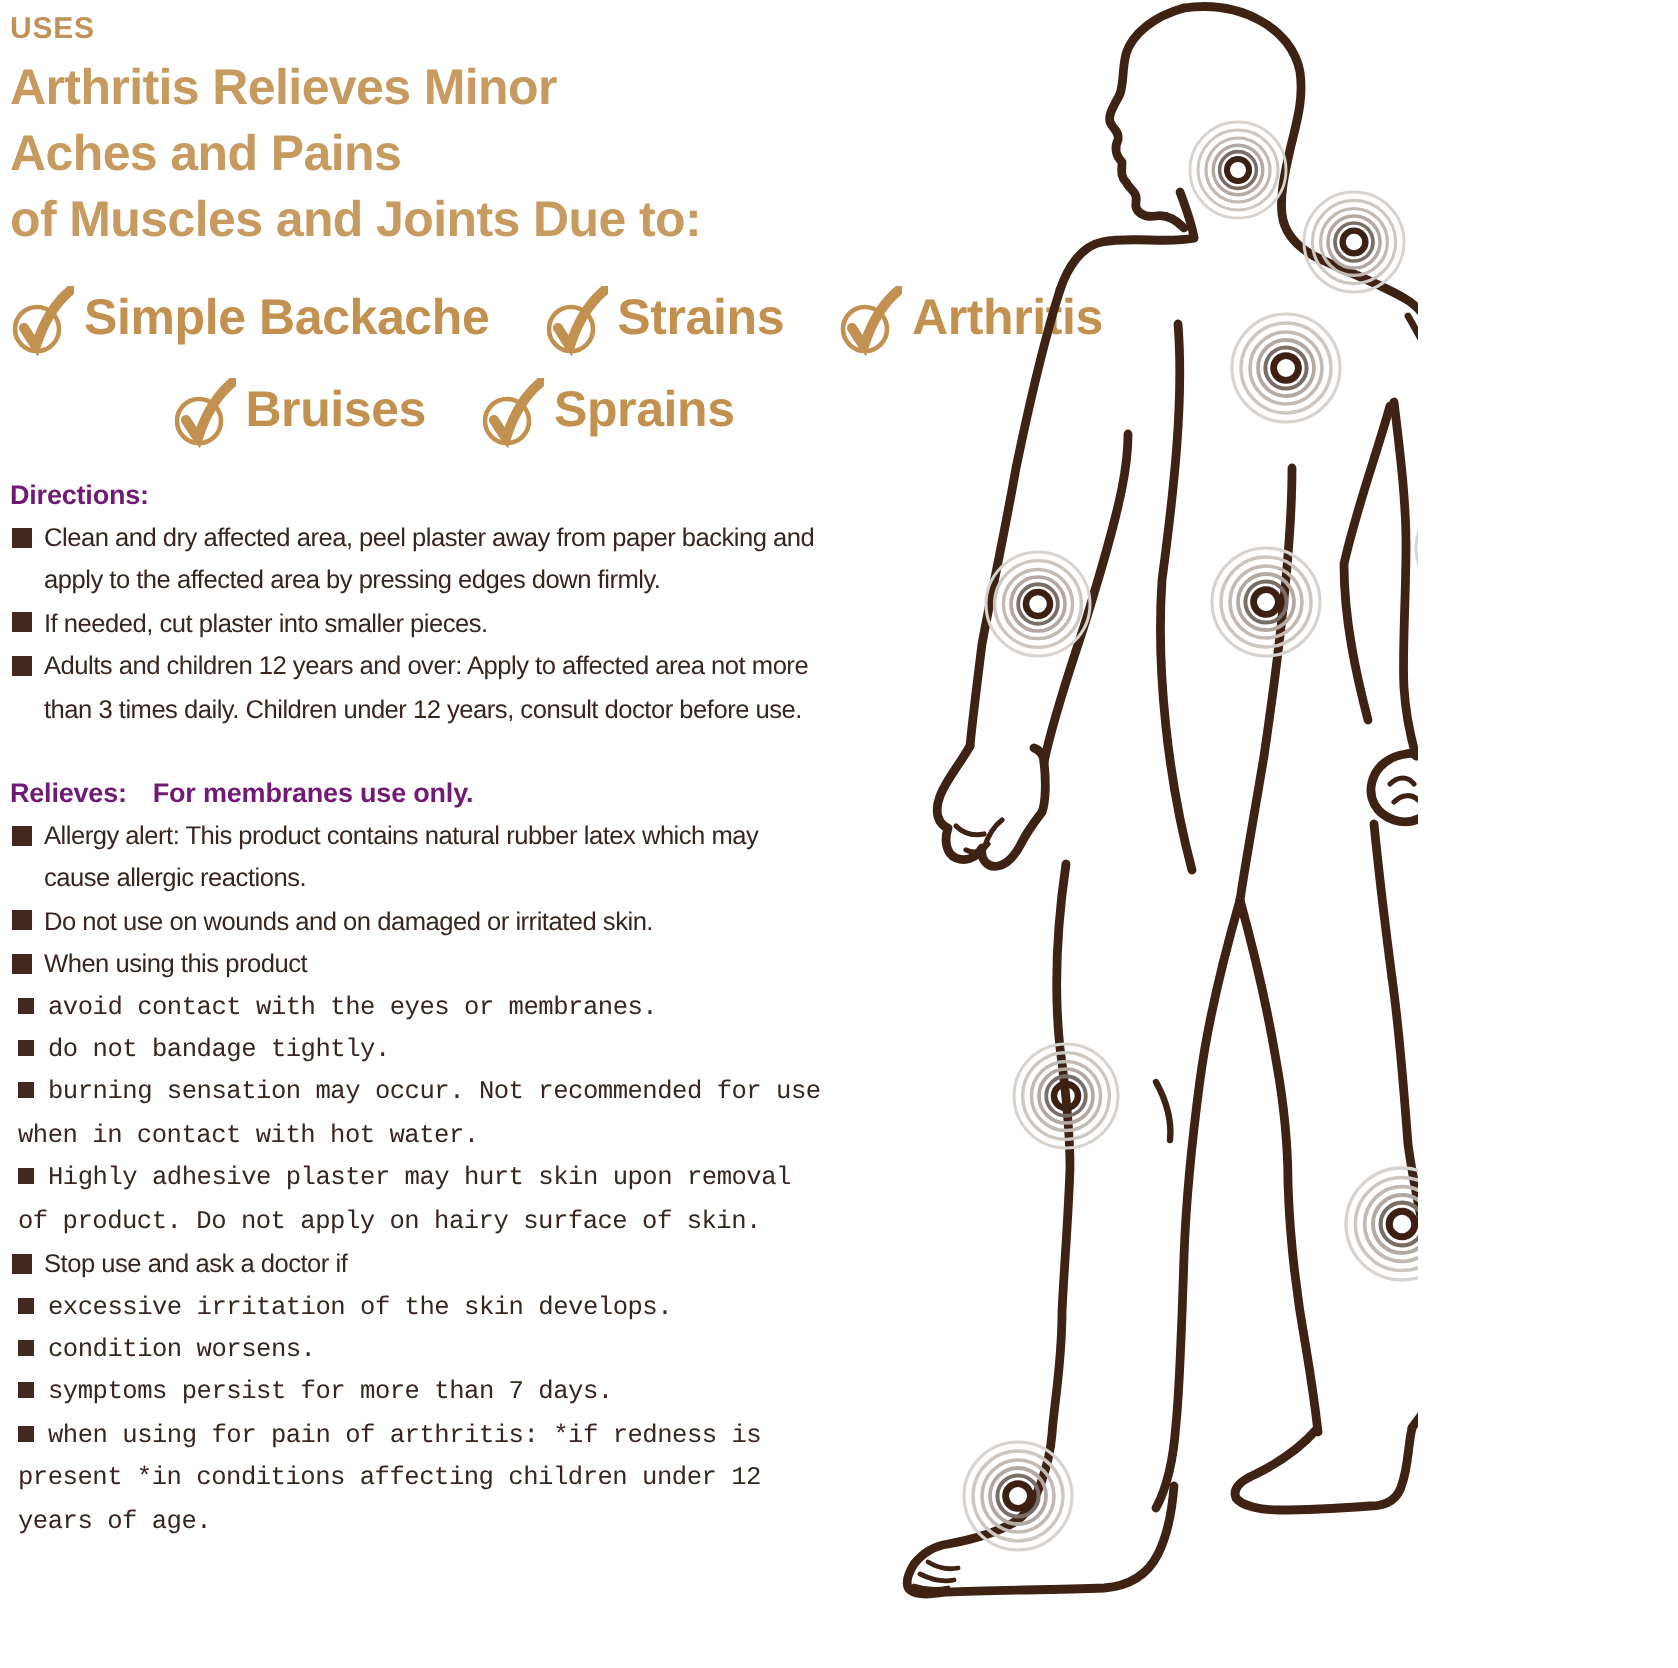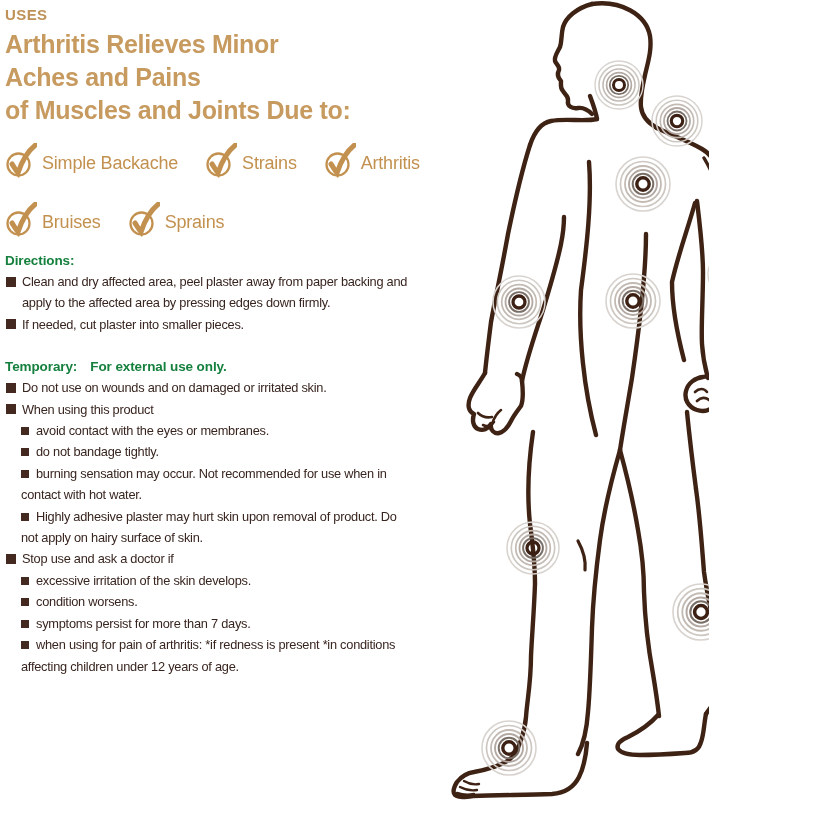--- a/index.html
+++ b/index.html
@@ -2,32 +2,32 @@
 <html><head>
 <meta charset="utf-8">
 <style>
   html,body{margin:0;padding:0;background:#fff;}
   .stage{position:relative;width:709px;height:834px;background:#ffffff;overflow:hidden;
          font-family:"Liberation Sans",sans-serif;}
   .content{position:absolute;left:5px;top:6px;width:410px;}
   .uses-label{font-size:15px;font-weight:bold;letter-spacing:.4px;color:#bf9257;}
   .title{margin-top:5px;font-size:25px;line-height:33px;font-weight:bold;color:#c79a5f;letter-spacing:-.3px;}
   .check-row{display:flex;align-items:flex-end;margin-top:16px;width:470px;}
-  .check-row.r2{margin-top:24px;}
+  .check-row.r2{margin-top:11px;justify-content:center;}
   .check-item{display:flex;align-items:flex-end;margin-right:27px;}
   .chk{width:32px;height:35px;flex:0 0 auto;}
-  .check-label{font-size:18px;font-weight:normal;color:#c3914f;margin:0 0 4px 5px;letter-spacing:-.2px;white-space:nowrap;}
-  .sec-head{font-size:13.5px;font-weight:bold;color:#15803d;letter-spacing:-.1px;}
+  .check-label{font-size:25px;font-weight:bold;color:#c3914f;margin:0 0 4px 5px;letter-spacing:-.2px;white-space:nowrap;}
+  .sec-head{font-size:13.5px;font-weight:bold;color:#701a75;letter-spacing:-.1px;}
   .dir-head{margin-top:16px;}
   .warn-head{margin-top:24px;}
   .warn-sub{margin-left:13px;}
   .list{margin-top:3px;font-size:12.8px;line-height:21.4px;color:#38251f;letter-spacing:-.25px;}
   .b1{position:relative;padding-left:17px;}
   .b1 .sq{position:absolute;left:1px;top:5.5px;width:10px;height:10px;background:#43291f;}
-  .b2{margin-left:16px;}
+  .b2{margin-left:4px;font-family:Liberation Mono, monospace;}
   .sq2{display:inline-block;width:8px;height:8px;background:#43291f;margin-right:7px;}
   .figure-svg{position:absolute;left:430px;top:0;}
   .logo{position:absolute;left:759px;top:755px;width:76px;height:76px;}
 </style>
 </head>
 <body>
 
 <div class="stage">
 
   <div class="content">
@@ -75,26 +75,28 @@
             <path d="M7,21 C9,24 11,27.5 13,30 C16.5,19 22.5,8.5 30.5,2" fill="none" stroke="#c3914f" stroke-width="5" stroke-linecap="round"></path>
           </svg>
           <span class="check-label">Sprains</span>
         </div>
       </div>
 
     <div class="sec-head dir-head">Directions:</div>
     <div class="list" id="directions-list">
         <div class="b1"><span class="sq"></span>Clean and dry affected area, peel plaster away from paper backing and apply to the affected area by pressing edges down firmly.</div>
         <div class="b1"><span class="sq"></span>If needed, cut plaster into smaller pieces.</div>
+        <div class="b1"><span class="sq"></span>Adults and children 12 years and over: Apply to affected area not more than 3 times daily. Children under 12 years, consult doctor before use.</div>
       </div>
 
     <div class="sec-head warn-head">
-      <span>Temporary:</span><span class="warn-sub">For external use only.</span>
+      <span>Relieves:</span><span class="warn-sub">For membranes use only.</span>
     </div>
     <div class="list" id="warnings-list">
+        <div class="b1"><span class="sq"></span>Allergy alert: This product contains natural rubber latex which may cause allergic reactions.</div>
         <div class="b1"><span class="sq"></span>Do not use on wounds and on damaged or irritated skin.</div>
         <div class="b1"><span class="sq"></span>When using this product</div>
         <div class="b2"><span class="sq2"></span>avoid contact with the eyes or membranes.</div>
         <div class="b2"><span class="sq2"></span>do not bandage tightly.</div>
         <div class="b2"><span class="sq2"></span>burning sensation may occur. Not recommended for use when in contact with hot water.</div>
         <div class="b2"><span class="sq2"></span>Highly adhesive plaster may hurt skin upon removal of product. Do not apply on hairy surface of skin.</div>
         <div class="b1"><span class="sq"></span>Stop use and ask a doctor if</div>
         <div class="b2"><span class="sq2"></span>excessive irritation of the skin develops.</div>
         <div class="b2"><span class="sq2"></span>condition worsens.</div>
         <div class="b2"><span class="sq2"></span>symptoms persist for more than 7 days.</div>

